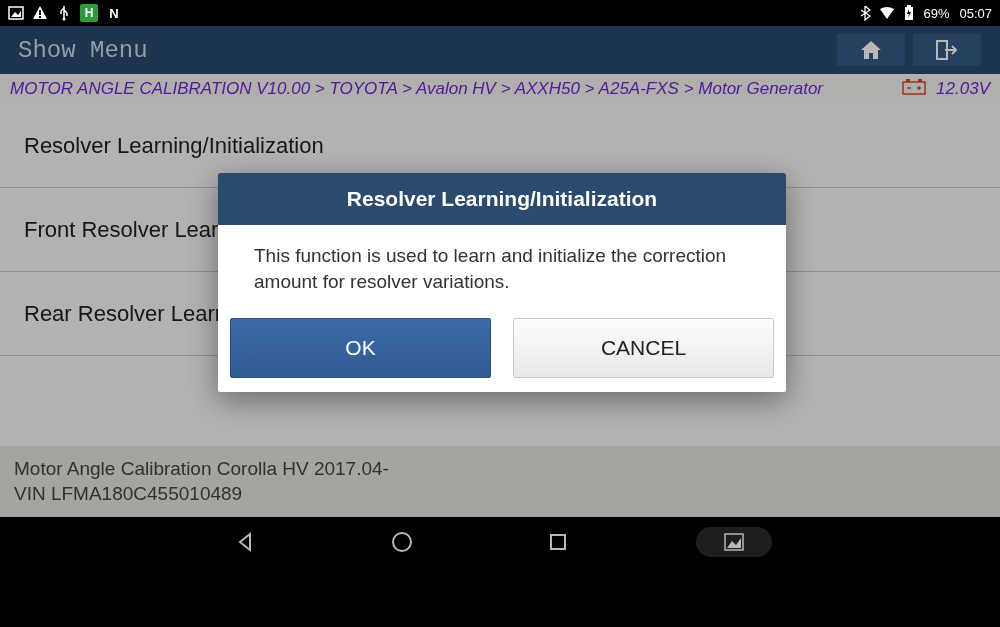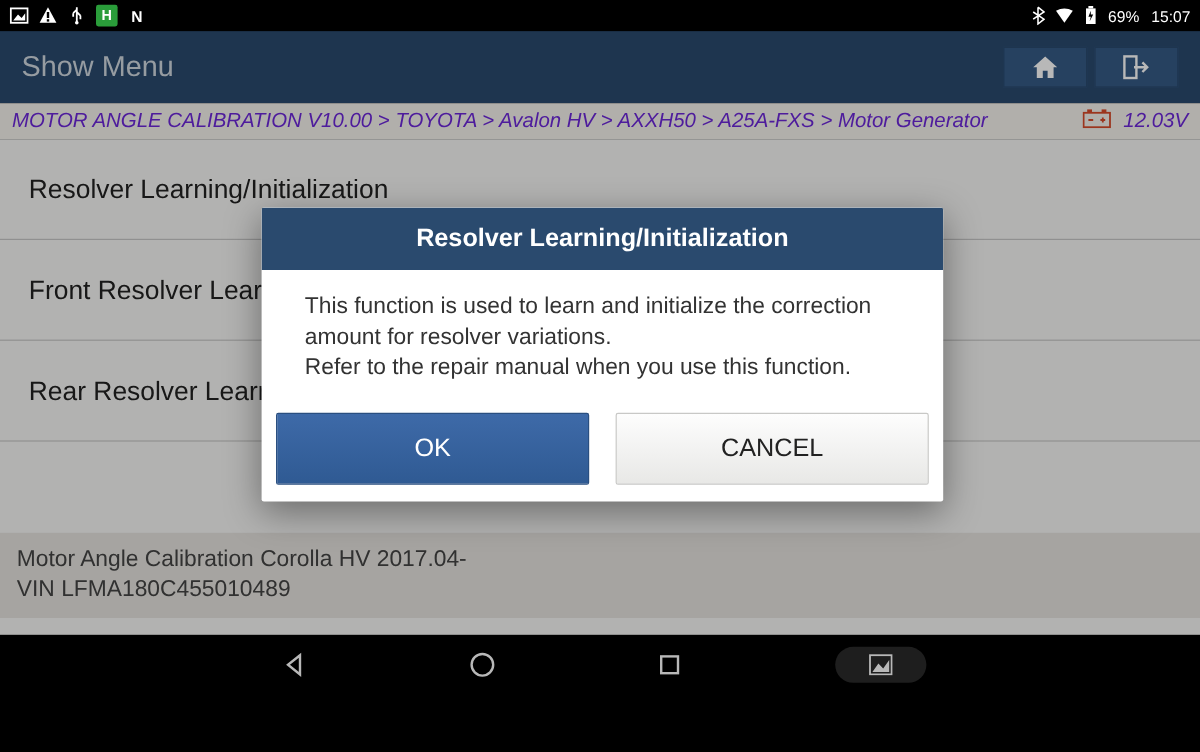--- a/index.html
+++ b/index.html
@@ -6,35 +6,35 @@
   html, body { width: 1000px; height: 627px; font-family: Arial, Helvetica, sans-serif; overflow: hidden; background: #000; }
   
   
   .status-bar { height: 26px; background: #000; color: #fff; display: flex; align-items: center; padding: 0 8px; font-size: 13px; }
   .status-left { display: flex; gap: 8px; align-items: center; }
   .status-right { margin-left: auto; display: flex; gap: 6px; align-items: center; }
   .status-icon { width: 16px; height: 16px; display: inline-flex; align-items: center; justify-content: center; }
   .green-box { background: #2a9d3a; width: 18px; height: 18px; display: flex; align-items: center; justify-content: center; font-weight: bold; color: #fff; font-size: 12px; border-radius: 2px;}
   
   
-  .app-header { height: 60px; background: #2a4a6e; display: flex; align-items: center; padding: 0 18px; color: #d0d8e0; }
+  .app-header { height: 48px; background: #2a4a6e; display: flex; align-items: center; padding: 0 18px; color: #d0d8e0; font-family: Liberation Mono, monospace; }
   .app-header-title { font-size: 24px; font-weight: 500; }
   .header-buttons { margin-left: auto; display: flex; gap: 6px; }
   .header-btn { width: 70px; height: 34px; background: #355a85; border: 1px solid #2a4a6e; display: flex; align-items: center; justify-content: center; color: #fff; }
   
   
   .breadcrumb-bar { height: 30px; background: #f5f3ee; display: flex; align-items: center; padding: 0 10px; color: #6d28d9; font-style: italic; font-size: 17px; font-weight: 500; }
   .breadcrumb-right { margin-left: auto; display: flex; align-items: center; gap: 10px; }
   
   
   .list-area { background: #f7f7f5; height: 413px; position: relative; }
   .list-item { height: 84px; border-bottom: 1px solid #c8c8c8; display: flex; align-items: center; padding: 0 24px; font-size: 22px; color: #222; }
   
   
-  .footer-info { position: absolute; bottom: 14px; left: 0; right: 0; background: #e6e4df; padding: 10px 14px; font-size: 19px; color: #444; line-height: 1.35; }
+  .footer-info { position: absolute; bottom: 0; left: 0; right: 0; background: #e6e4df; padding: 10px 14px; font-size: 19px; color: #444; line-height: 1.35; }
   
   
   .nav-bar { height: 50px; background: #000; display: flex; align-items: center; justify-content: center; gap: 120px; }
   .nav-btn { width: 36px; height: 36px; display: flex; align-items: center; justify-content: center; color: #fff; }
   .nav-pill { background: #2a2a2a; border-radius: 24px; padding: 6px 28px; display: flex; align-items: center; justify-content: center; }
   
   
   .dim { position: absolute; top: 26px; left: 0; right: 0; bottom: 50px; background: rgba(0,0,0,0.28); z-index: 10; }
   
   
@@ -85,21 +85,21 @@
         </svg>
     </span>
     <span class="status-icon">
       <svg width="10" height="16" viewBox="0 0 10 16">
           <rect x="1" y="2" width="8" height="13" fill="#fff"></rect>
           <rect x="3" y="0" width="4" height="2" fill="#fff"></rect>
           <polygon points="5,4 3,9 5,9 4,13 7,7 5,7" fill="#000"></polygon>
         </svg>
     </span>
     <span>69%</span>
-    <span style="margin-left:4px;">15:07</span>
+    <span style="margin-left:4px;">05:07</span>
   </div>
 </div>
 
 <div class="app-header">
   <span class="app-header-title">Show Menu</span>
   <div class="header-buttons">
     <div class="header-btn">
       <svg width="22" height="20" viewBox="0 0 22 20">
           <polygon points="11,1 21,10 18,10 18,19 13,19 13,13 9,13 9,19 4,19 4,10 1,10" fill="#fff"></polygon>
         </svg>
@@ -170,19 +170,18 @@
       </svg>
   </div>
 </div>
 
 <div class="dim"></div>
 
 <div class="dialog">
   <div class="dialog-header">Resolver Learning/Initialization</div>
   <div class="dialog-body">
     <div>This function is used to learn and initialize the correction amount for resolver variations.</div>
-    <div>Refer to the repair manual when you use this function.</div>
   </div>
   <div class="dialog-buttons">
     <div class="dialog-btn btn-ok">OK</div>
     <div class="dialog-btn btn-cancel">CANCEL</div>
   </div>
 </div>
 
 </body></html>

